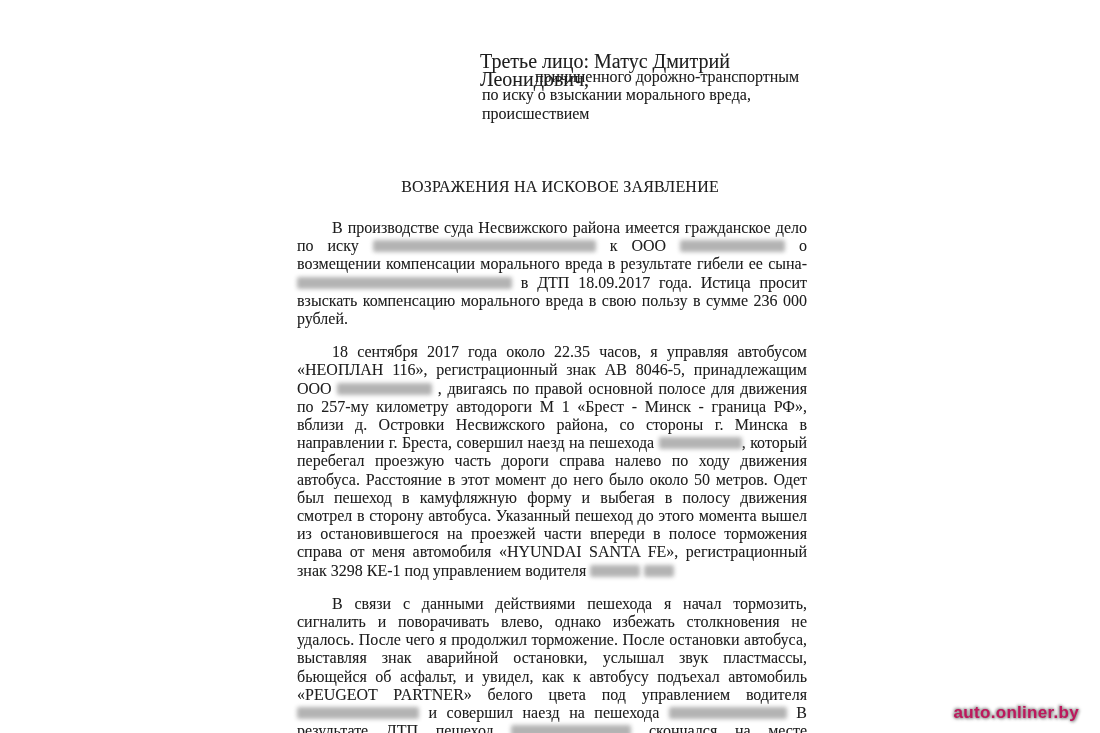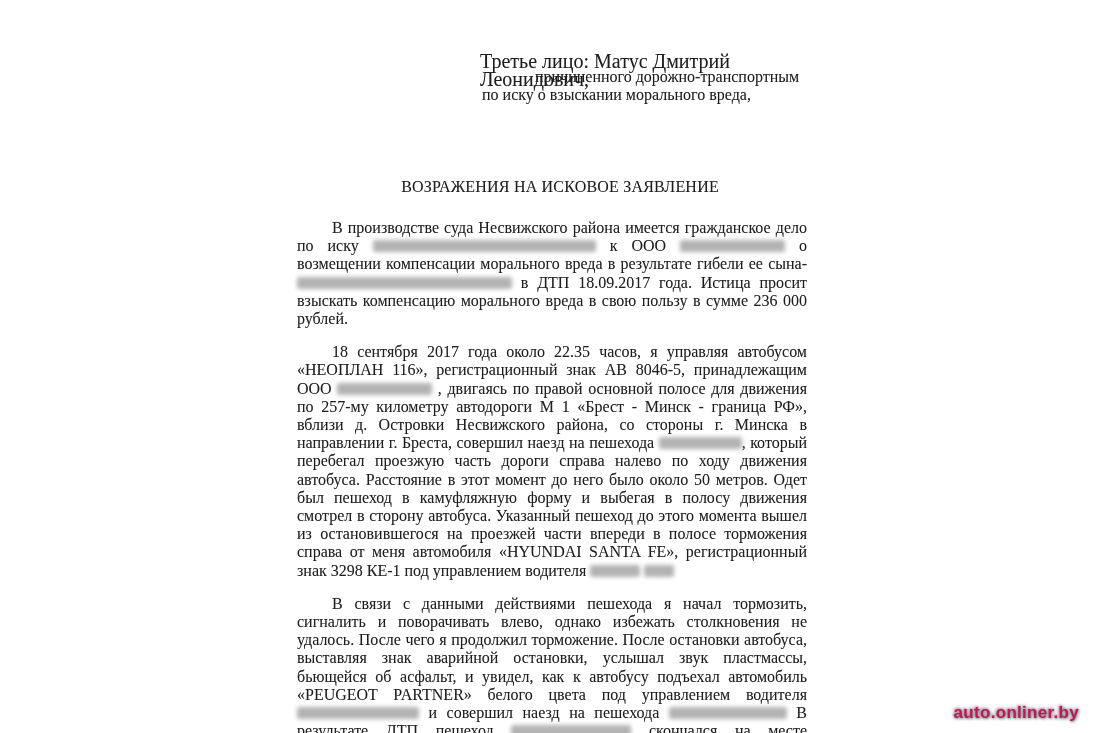--- a/index.html
+++ b/index.html
@@ -91,20 +91,21 @@
 
 <div class="page">
 
   <div class="third-party">
     <div class="line">Третье лицо: Матус  Дмитрий Леонидович,</div>
   </div>
 
   <div class="subject">
     <div class="line">причиненного дорожно-транспортным</div>
     <div class="line">по иску о взыскании  морального вреда,</div>
+    <div class="line">происшествием</div>
   </div>
 
   <h1 class="doc-title">ВОЗРАЖЕНИЯ НА ИСКОВОЕ ЗАЯВЛЕНИЕ</h1>
 
   <div class="doc-body" id="doc-body">
       <p class="para">В производстве суда  Несвижского района  имеется гражданское  дело по иску <span class="redaction" style="width: 223px; background: rgb(179, 179, 179);"></span> к ООО <span class="redaction" style="width: 105px; background: rgb(179, 179, 179);"></span> о возмещении компенсации  морального вреда  в результате гибели ее сына- <span class="redaction" style="width: 215px; background: rgb(179, 179, 179);"></span> в ДТП 18.09.2017 года. Истица просит взыскать компенсацию морального вреда  в свою пользу в сумме 236 000 рублей.</p>
       <p class="para">18 сентября 2017 года около 22.35 часов, я управляя автобусом «НЕОПЛАН 116», регистрационный знак АВ 8046-5, принадлежащим ООО <span class="redaction" style="width: 95px; background: rgb(179, 179, 179);"></span> , двигаясь по правой основной полосе для движения по 257-му километру автодороги М 1 «Брест - Минск - граница РФ», вблизи д. Островки Несвижского района, со стороны г. Минска в направлении г. Бреста, совершил наезд на пешехода <span class="redaction" style="width: 83px; background: rgb(179, 179, 179);"></span>, который  перебегал проезжую часть  дороги справа налево по ходу движения автобуса. Расстояние в этот момент до него было около 50 метров. Одет был пешеход в камуфляжную форму и  выбегая в полосу движения смотрел в сторону автобуса. Указанный пешеход до этого момента вышел из остановившегося на проезжей части впереди в полосе торможения справа от меня автомобиля «HYUNDAI SANTA FE», регистрационный знак 3298 КЕ-1 под управлением водителя <span class="redaction" style="width: 50px; background: rgb(179, 179, 179);"></span> <span class="redaction" style="width: 30px; background: rgb(179, 179, 179);"></span></p>
       <p class="para">В связи с данными действиями пешехода я начал тормозить, сигналить и поворачивать влево, однако избежать столкновения не удалось. После чего я продолжил торможение. После остановки автобуса, выставляя знак аварийной остановки, услышал звук пластмассы, бьющейся об асфальт, и увидел, как к автобусу подъехал автомобиль «PEUGEOT PARTNER» белого цвета под управлением водителя <span class="redaction" style="width: 122px; background: rgb(179, 179, 179);"></span> и совершил наезд на пешехода <span class="redaction" style="width: 118px; background: rgb(179, 179, 179);"></span> В результате ДТП пешеход <span class="redaction" style="width: 120px; background: rgb(179, 179, 179);"></span> скончался на месте происшествия.</p>
     </div>
 

